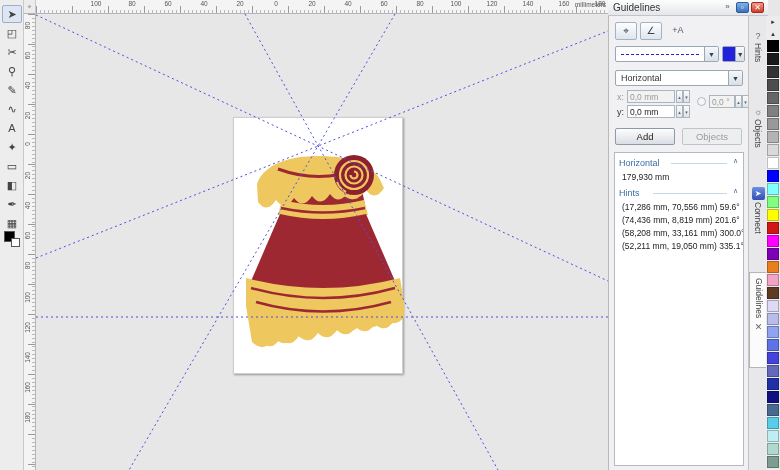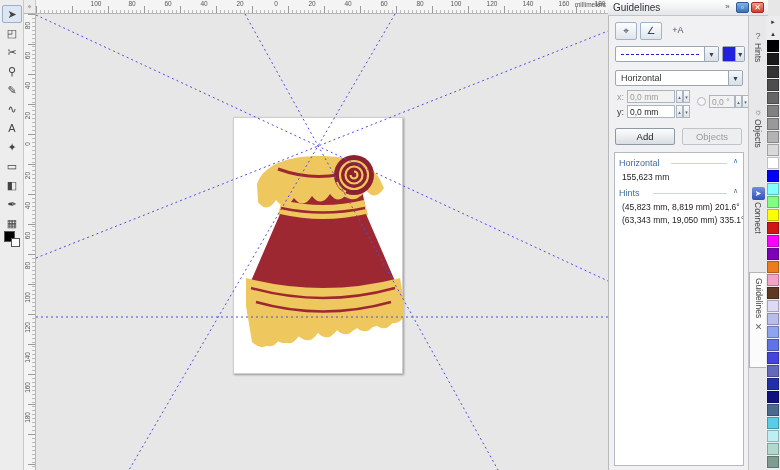--- a/index.html
+++ b/index.html
@@ -268,30 +268,32 @@
   <span class="pbtn" style="left:6px; top:128px">Add</span>
   <span class="pbtn dis" style="left:73px; top:128px">Objects</span>
 
   <div id="dlist" style="top:152px">
     <div class="sect">
       <span>Horizontal</span>
       <span class="rule"></span>
       <span class="col">∧</span>
     </div>
     <div id="hitems">
-        <div class="litem">155,623 mm</div>
+        <div class="litem">179,930 mm</div>
       </div>
     <div class="sect">
       <span>Hints</span>
       <span class="rule" style="left:34px"></span>
       <span class="col">∧</span>
     </div>
     <div id="aitems">
-        <div class="litem">(45,823 mm, 8,819 mm) 201.6°</div>
-        <div class="litem">(63,343 mm, 19,050 mm) 335.1°</div>
+        <div class="litem">(17,286 mm, 70,556 mm) 59.6°</div>
+        <div class="litem">(74,436 mm, 8,819 mm) 201.6°</div>
+        <div class="litem">(58,208 mm, 33,161 mm) 300.0°</div>
+        <div class="litem">(52,211 mm, 19,050 mm) 335.1°</div>
       </div>
   </div>
 </div>
 
 <div id="tabs">
   <div class="vtab" style="top:12px; height:70px">
     <span class="ic">?</span>
     <span class="vt">Hints</span>
   </div>
   <div class="vtab" style="top:88px; height:76px">

